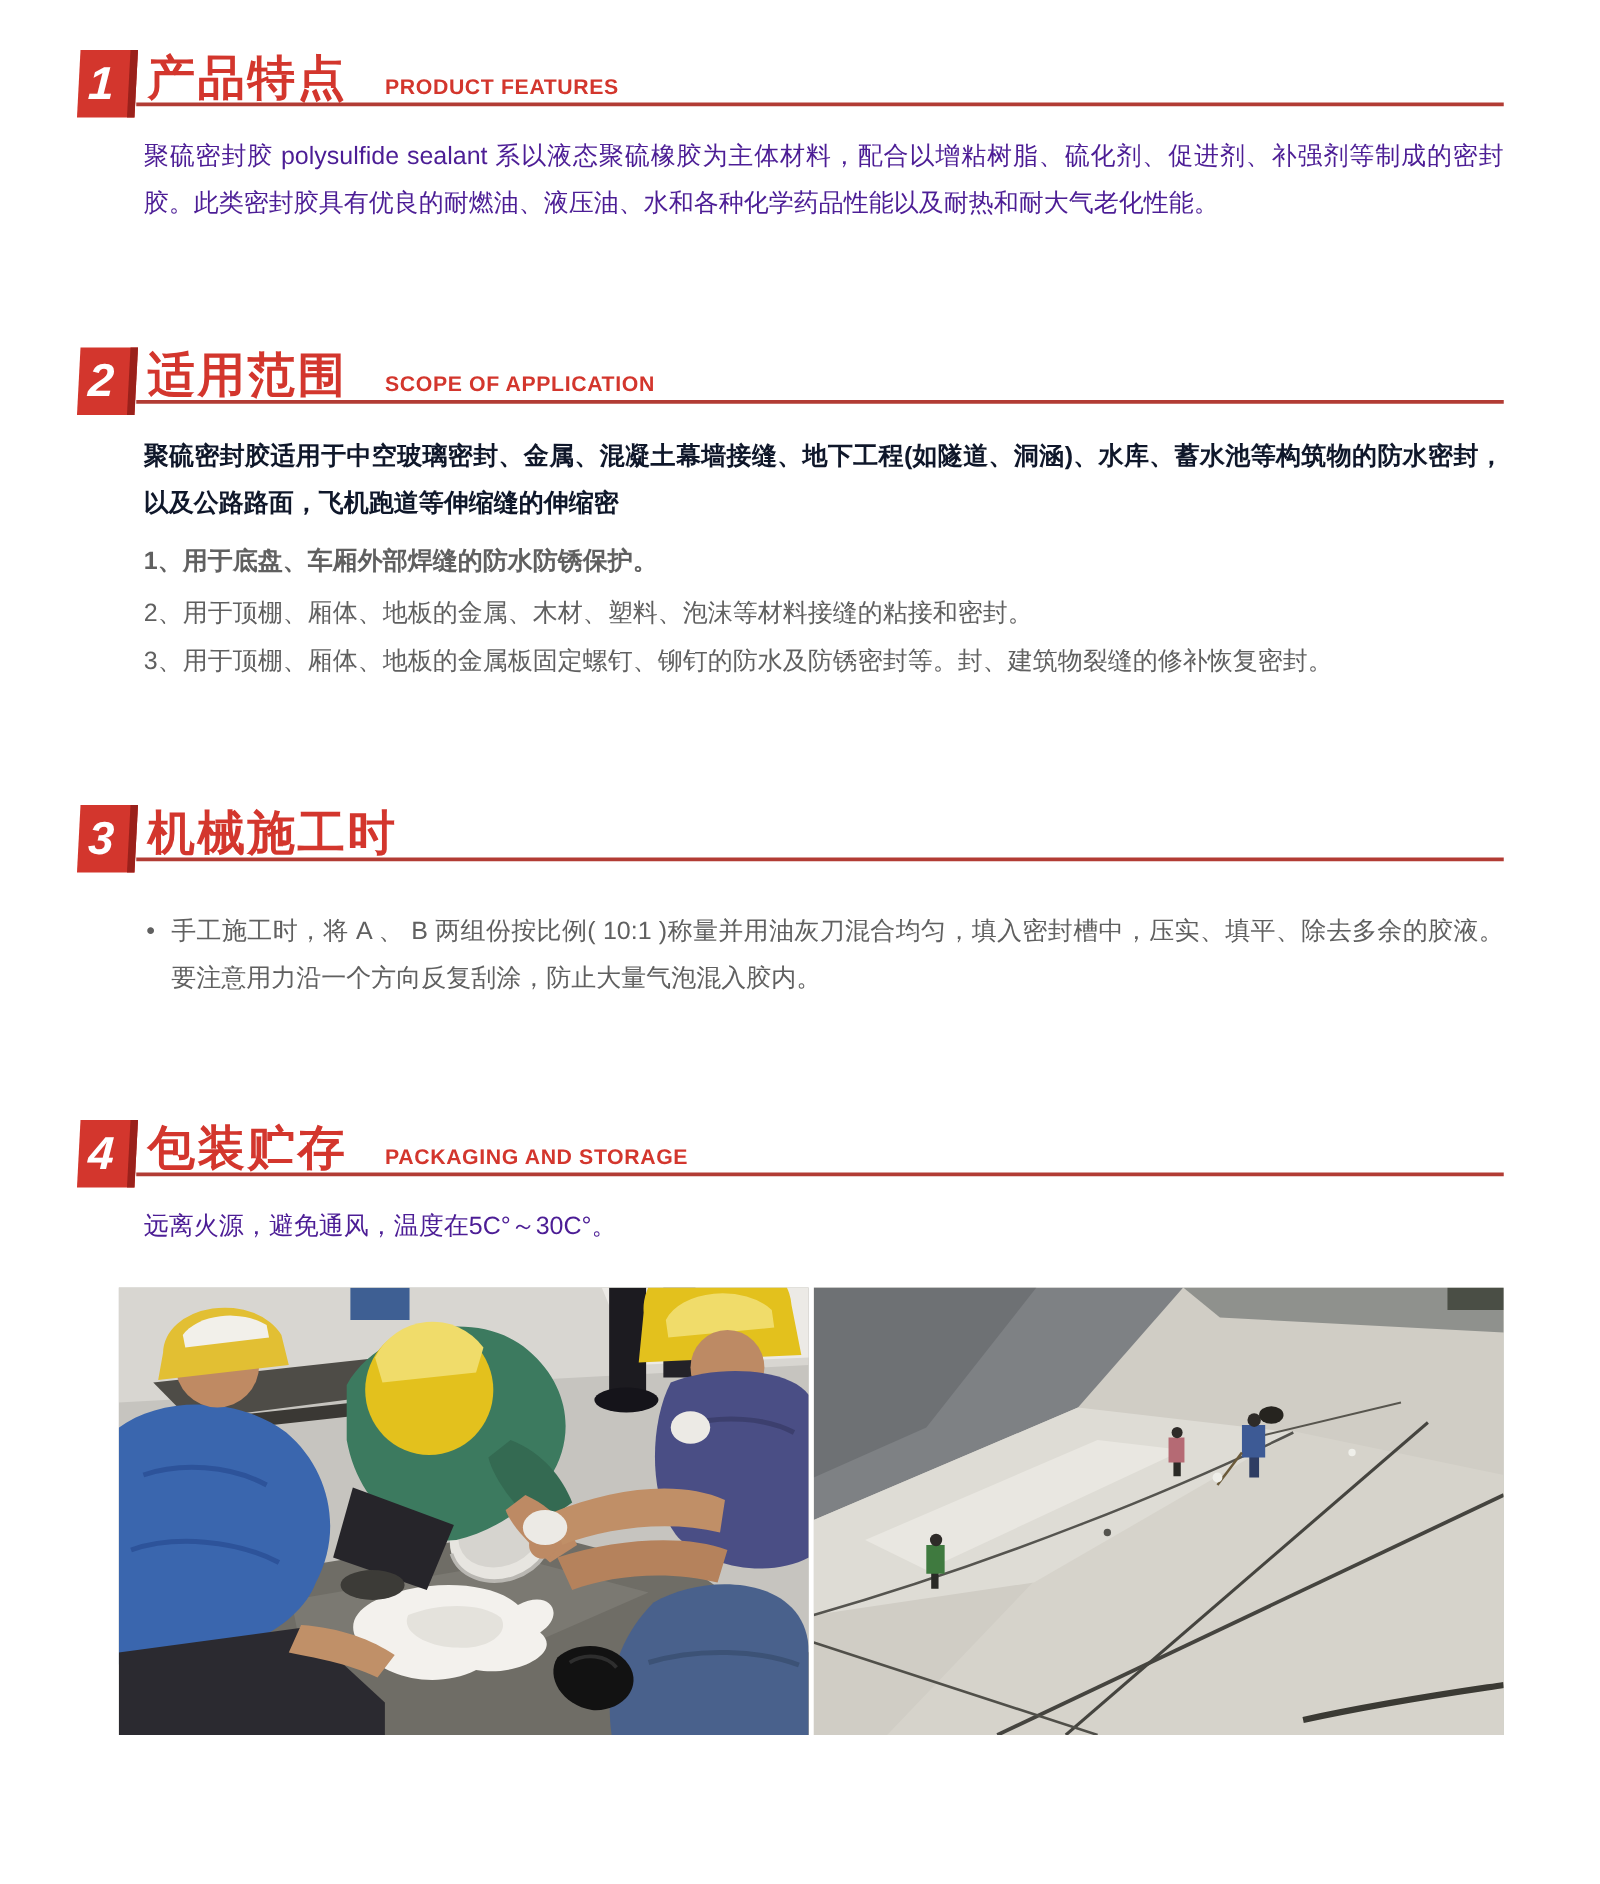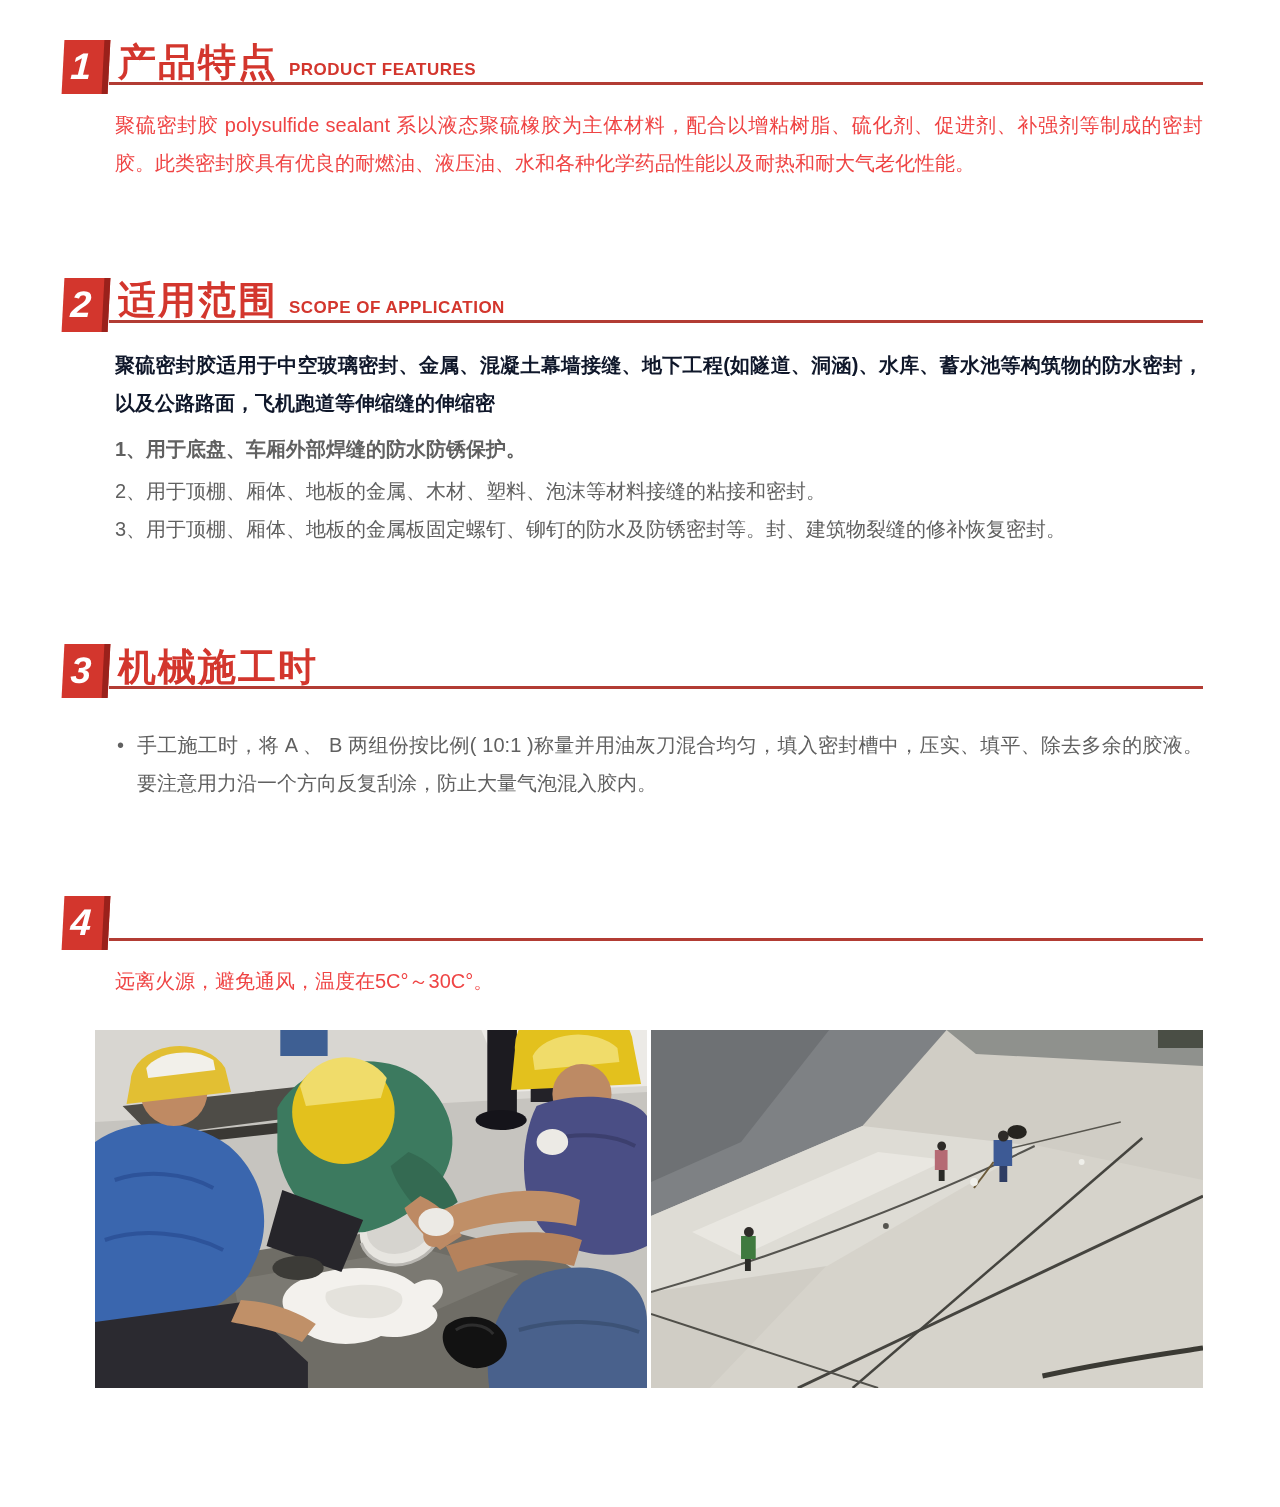--- a/index.html
+++ b/index.html
@@ -22,34 +22,34 @@
     background:#d3362d; border-right:6px solid #9a211b;
     transform:skewX(-3deg);
     display:flex; align-items:center; justify-content:center; z-index:2;
   }
   .badge span {
     color:#ffffff; font-size:37px; font-weight:bold; font-style:italic;
     transform:translateX(-2px);
   }
   .titles {
     position:absolute; left:55px; bottom:5px; right:0;
-    display:flex; align-items:baseline; gap:11px; z-index:2;
+    display:flex; align-items:baseline; gap:30px; z-index:2;
   }
   .title-cn {
     color:#d3362d; font-size:38px; font-weight:bold; letter-spacing:2px;
     line-height:1; padding-bottom:7px;
   }
   .title-en {
     color:#d3362d; font-size:17px; font-weight:bold; letter-spacing:0.5px;
     padding-bottom:9px;
   }
 
   
   .sec-body { margin-left:52px; }
-  .para { font-size:20px; line-height:38px; color:#ef4444; margin-top:12px; text-align:justify; }
+  .para { font-size:20px; line-height:38px; color:#4c1d95; margin-top:12px; text-align:justify; }
   .lead { font-size:20px; line-height:38px; color:#0f172a; font-weight:bold; margin-top:14px; text-align:justify; }
   .num-list { list-style:none; margin-top:8px; }
   .num-list li { font-size:20px; line-height:38px; color:#606060; }
   .num-list li:first-child { margin-bottom:4px;font-weight:bold; }
   .dot-list { list-style:none; margin-top:14px; }
   .dot-list li {
     font-size:20px; line-height:38px; color:#606060; position:relative;
     padding-left:22px; text-align:justify;margin-top:28px;
   }
   .dot-list li::before {
@@ -122,20 +122,24 @@
         <li>手工施工时，将 A 、 B 两组份按比例( 10:1 )称量并用油灰刀混合均匀，填入密封槽中，压实、填平、除去多余的胶液。要注意用力沿一个方向反复刮涂，防止大量气泡混入胶内。</li>
       </ul>
     </div>
   </section>
 
   <section class="sec sec-4">
     <div class="sec-header">
       <div class="rule"></div>
       <div class="badge">
         <span>4</span>
+      </div>
+      <div class="titles">
+        <span class="title-cn">包装贮存</span>
+        <span class="title-en">PACKAGING AND STORAGE</span>
       </div>
     </div>
     <div class="sec-body">
       <p class="para">远离火源，避免通风，温度在5C°～30C°。</p>
     </div>
   </section>
 
   <div class="photos">
 
     <figure class="photo">

